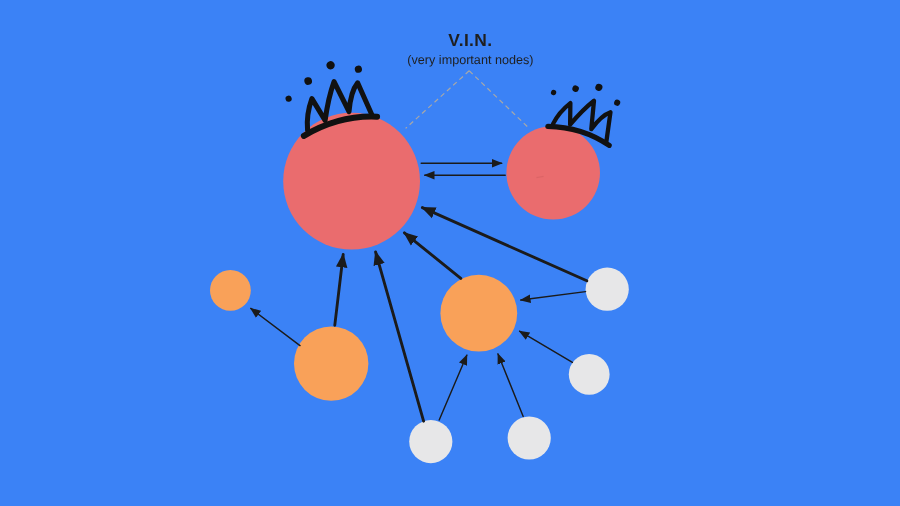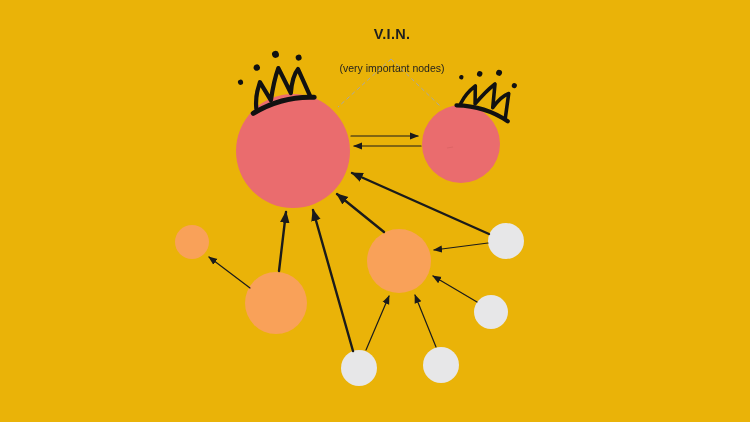--- a/index.html
+++ b/index.html
@@ -1,20 +1,20 @@
 <!DOCTYPE html>
 <html><head>
 <meta charset="utf-8">
 <style>
   html, body { margin: 0; padding: 0; background: #ffffff; }
   .canvas {
     position: relative;
     width: 750px;
     height: 422px;
-    background: #eab308;
+    background: #3b82f6;
     overflow: hidden;
     font-family: "Liberation Sans", sans-serif;
   }
   .diagram-svg { position: absolute; left: 0; top: 0; }
   .vin-label {
     position: absolute;
     top: 26px;
     left: 292px;
     width: 200px;
     text-align: center;
@@ -22,21 +22,21 @@
     line-height: 1.15;
   }
   .vin-title {
     font-size: 14.5px;
     font-weight: 600;
     letter-spacing: 0.3px;
   }
   .vin-subtitle {
     font-size: 10.5px;
     font-weight: 400;
-    margin-top: 19px;
+    margin-top: 1px;
   }
 </style>
 </head>
 <body>
 
 <div class="canvas">
 
   <div class="vin-label">
     <div class="vin-title">V.I.N.</div>
     <div class="vin-subtitle">(very important nodes)</div>

